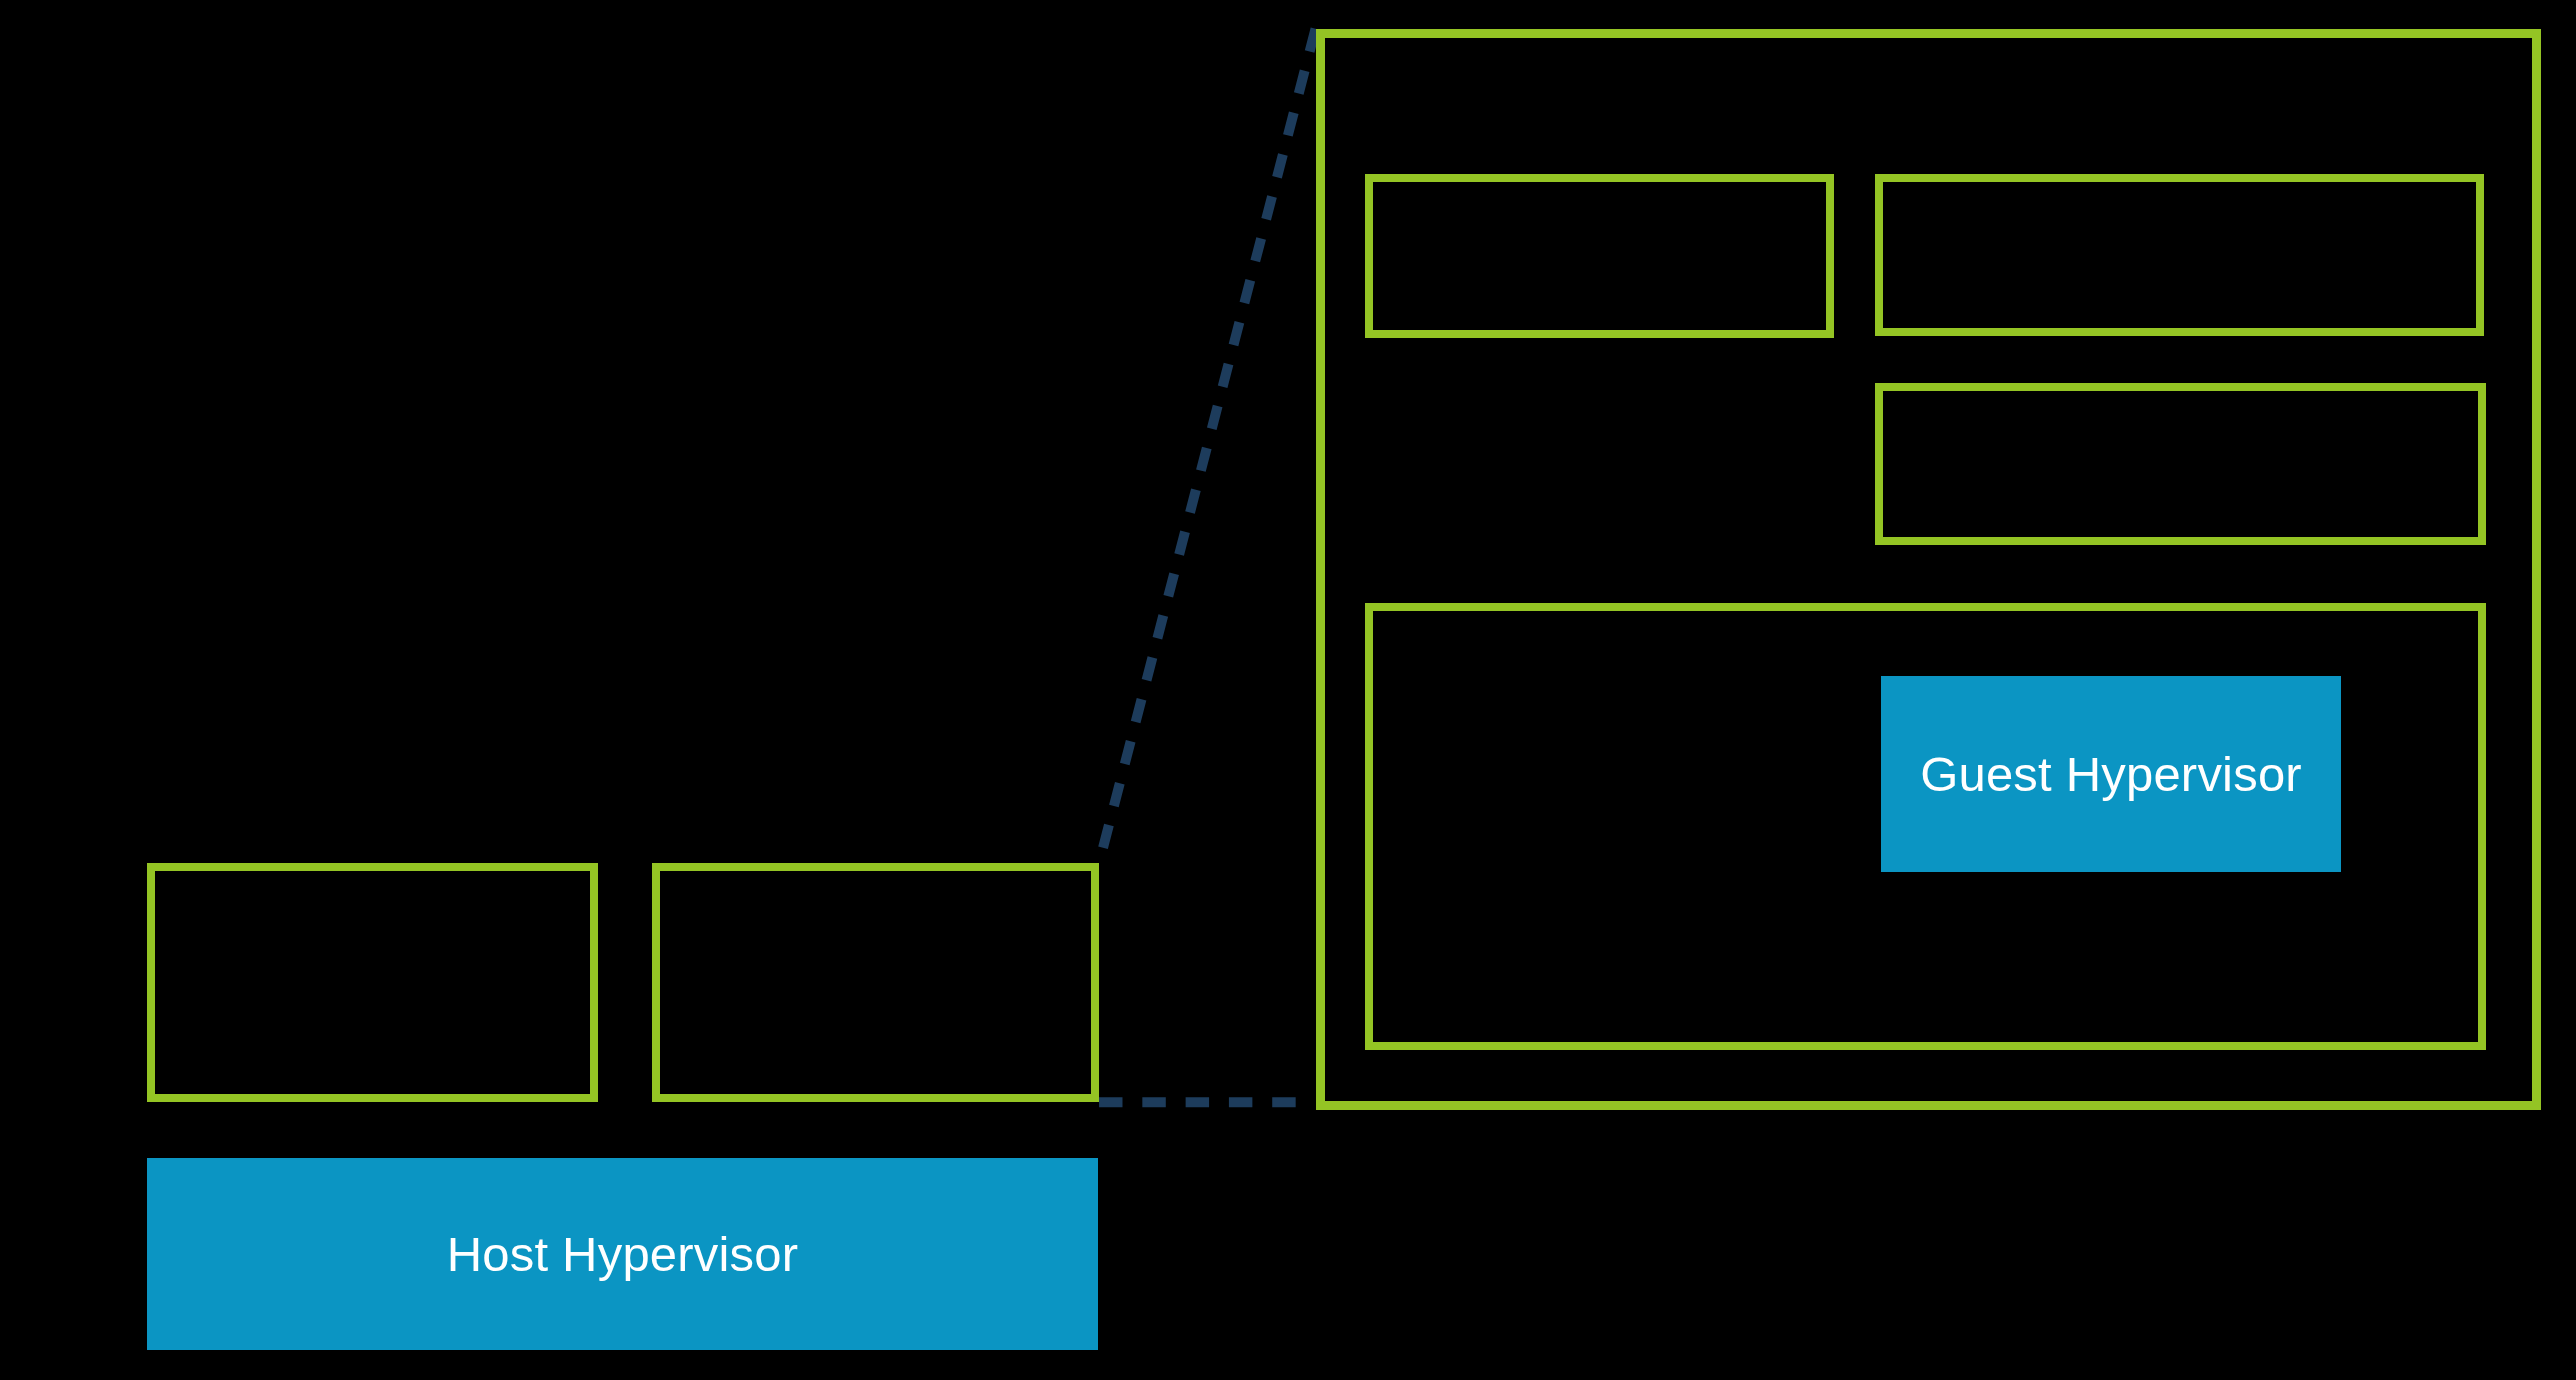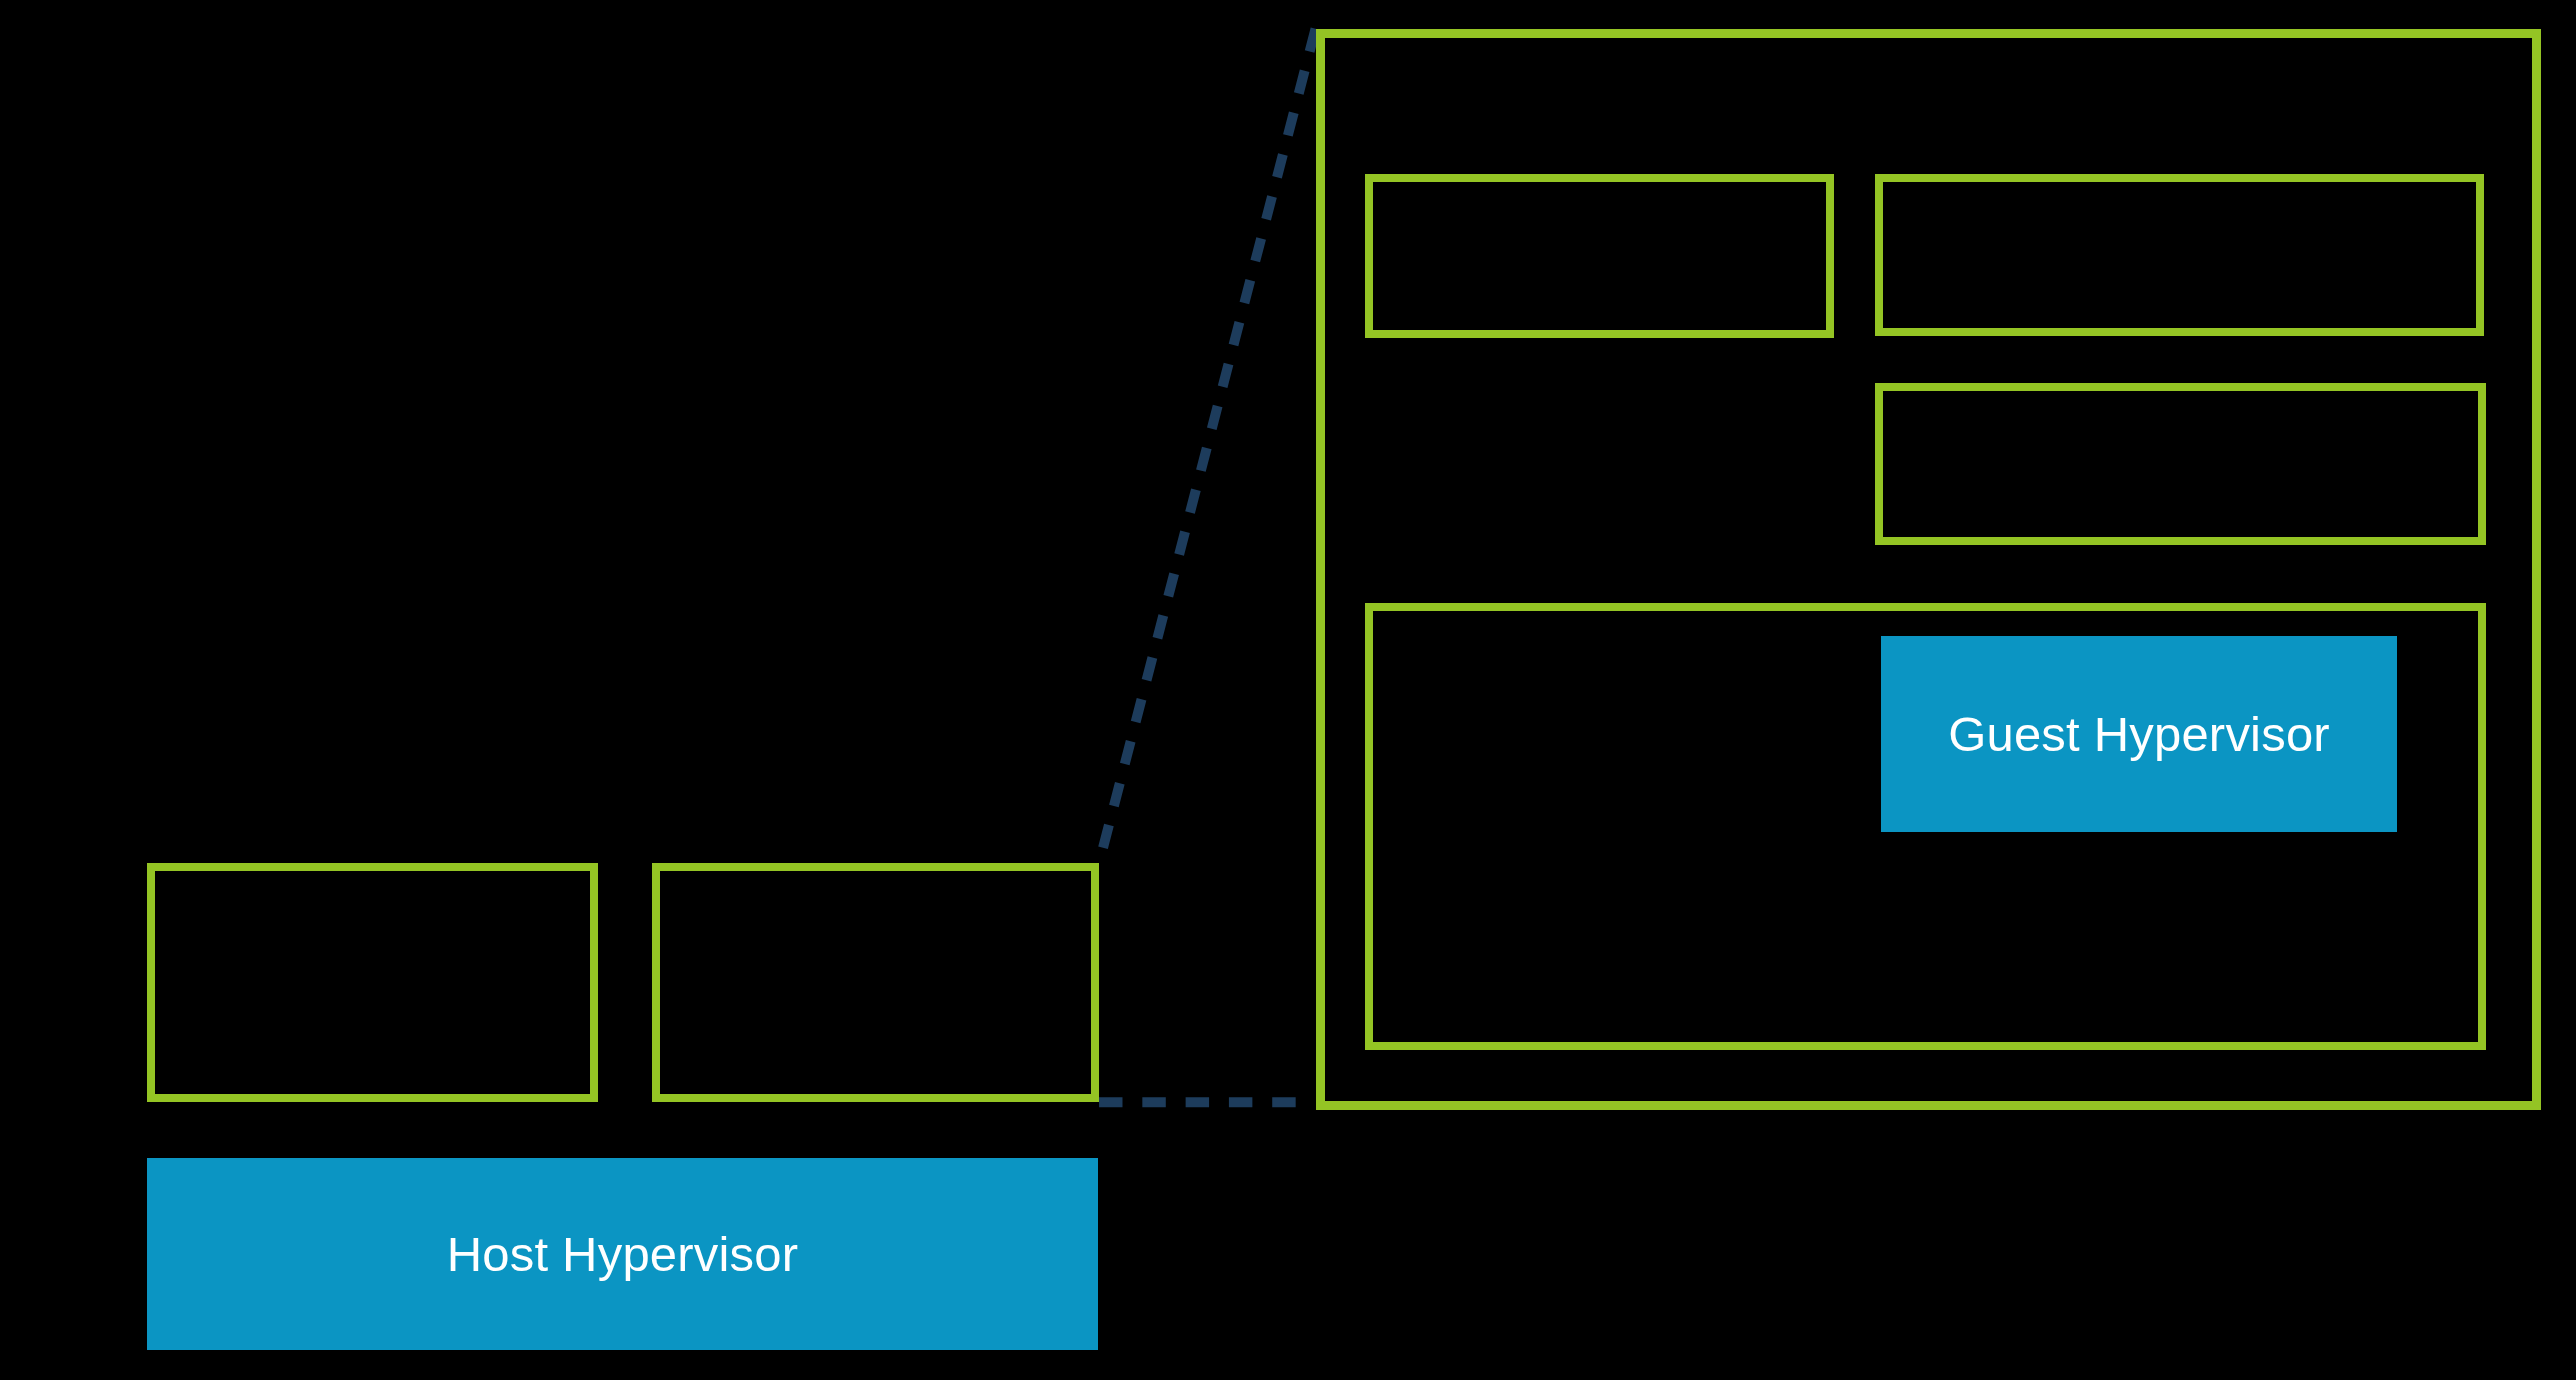--- a/index.html
+++ b/index.html
@@ -73,21 +73,21 @@
   </div>
 
   <div class="abs green-box inner-box" style="left:1875px; top:383px; width:611px; height:162px;">
     <span></span>
   </div>
 
   <div class="abs green-box inner-box" style="left:1365px; top:603px; width:1121px; height:447px;">
     <span></span>
   </div>
 
-  <div class="abs blue-block" style="left:1881px; top:636px; width:516px; height:196px;">
+  <div class="abs blue-block" style="left:1881px; top:676px; width:460px; height:196px;">
     <span class="blue-label" style="font-size:49px;">Guest Hypervisor</span>
   </div>
 
   <div class="abs green-box inner-box" style="left:147px; top:863px; width:451px; height:239px;">
     <span></span>
   </div>
 
   <div class="abs green-box inner-box" style="left:652px; top:863px; width:447px; height:239px;">
     <span></span>
   </div>

